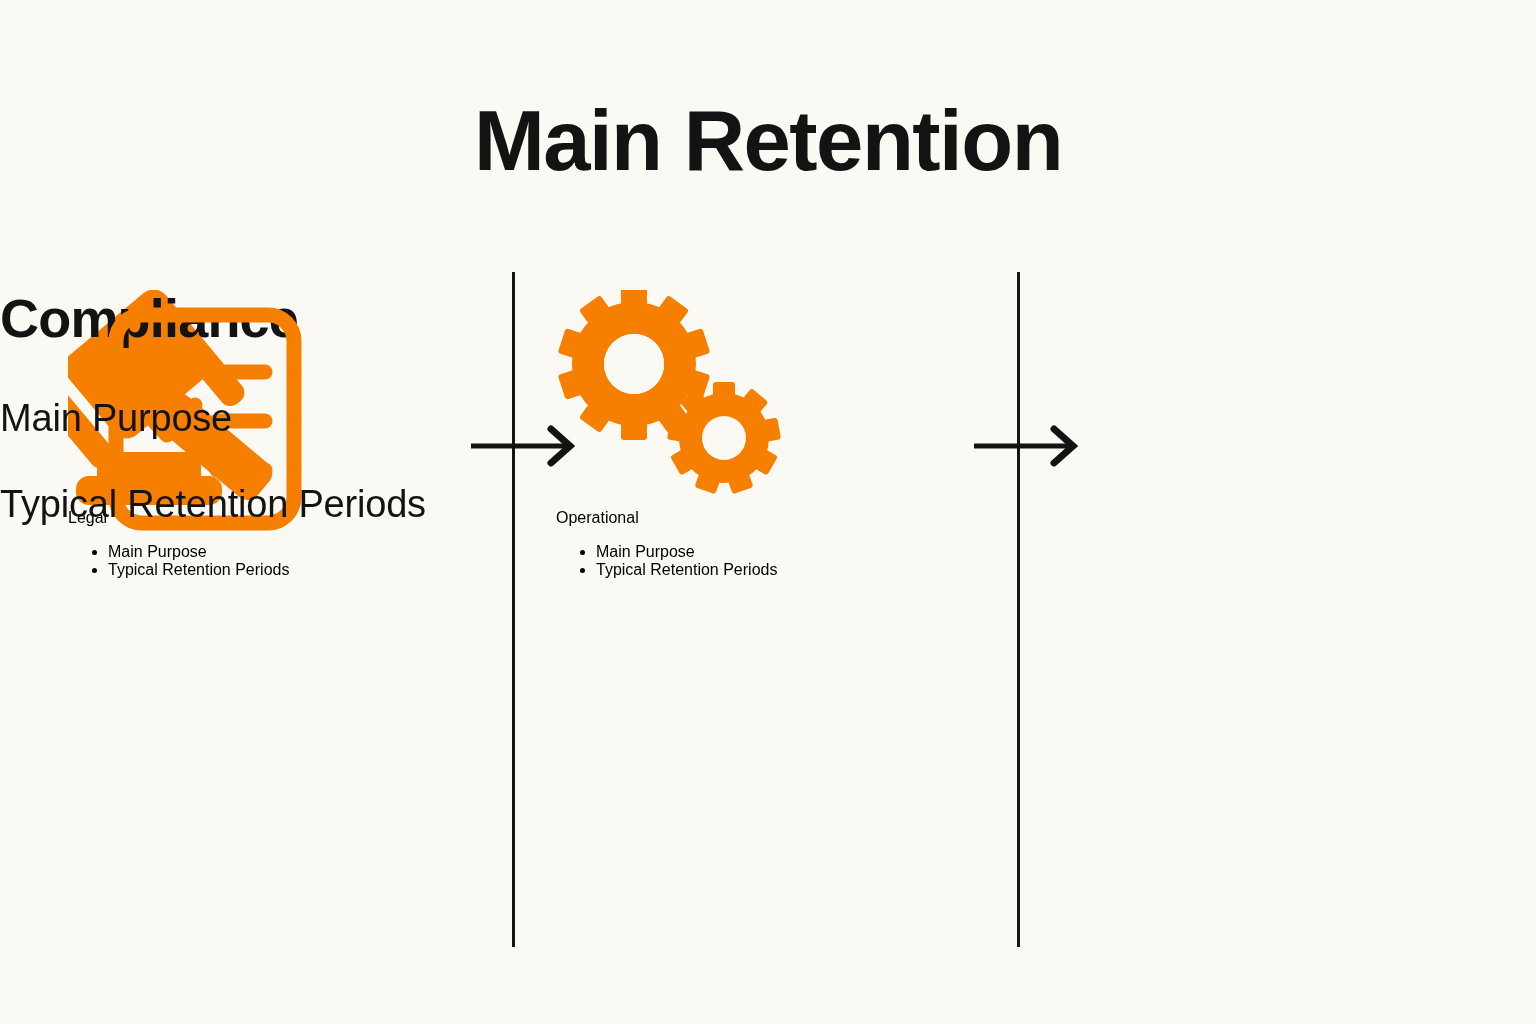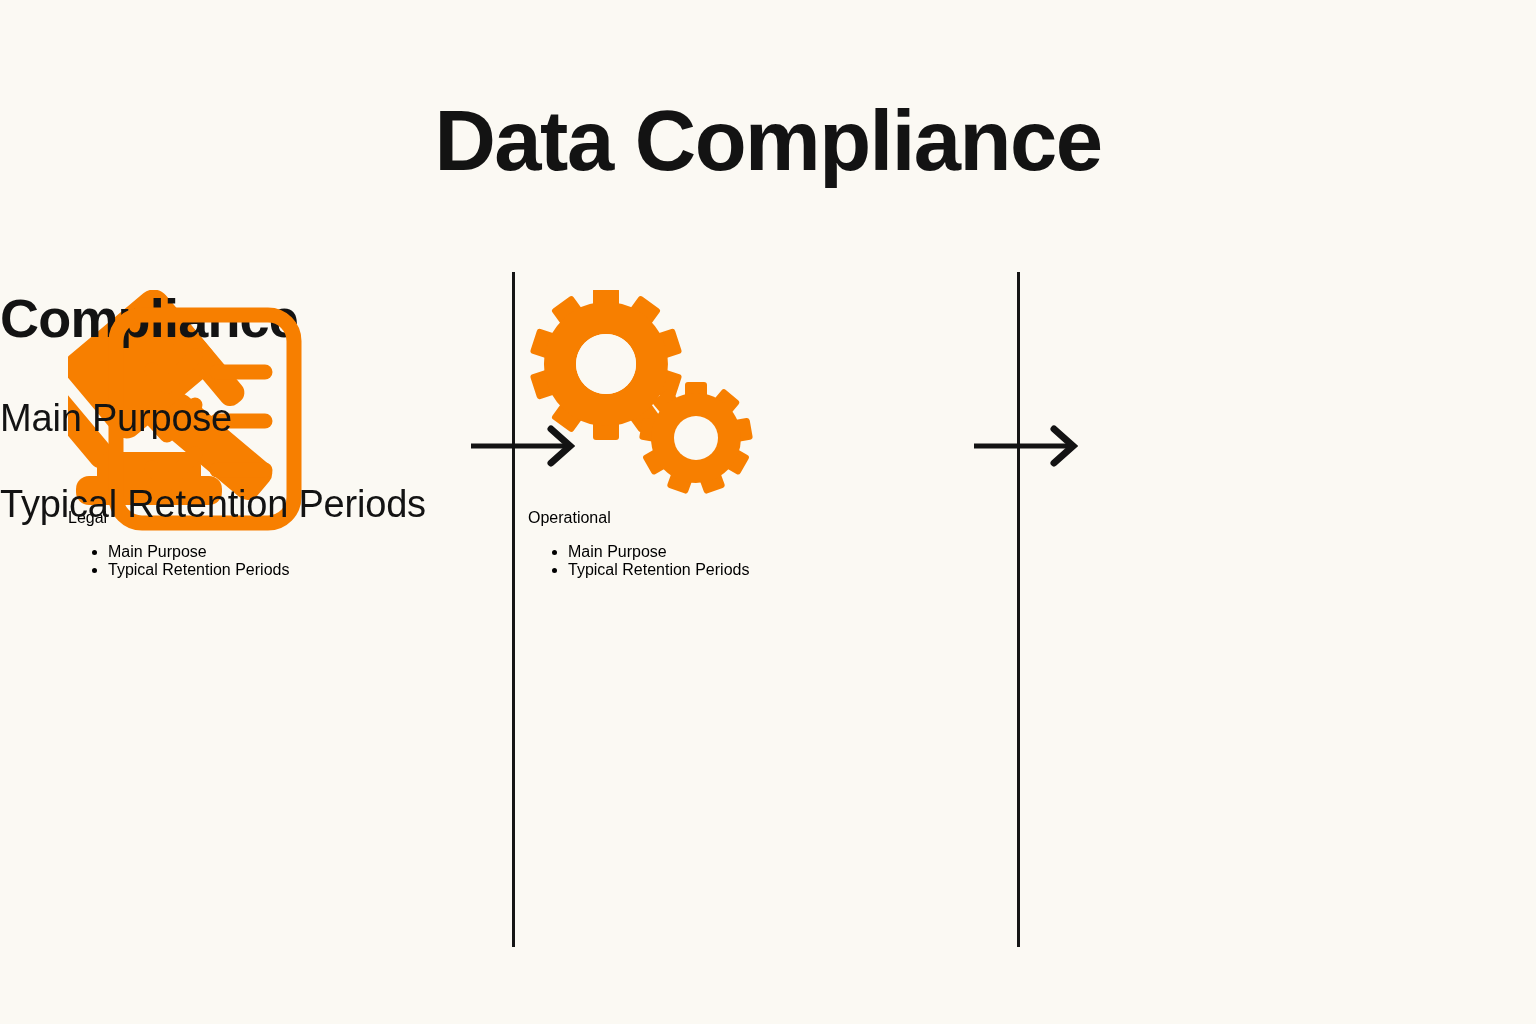--- a/index.html
+++ b/index.html
@@ -56,21 +56,21 @@
   }
   .arrow.a1 { left: 471px; }
   .arrow.a2 { left: 974px; }
 
   
   .col {
     position: absolute;
     top: 290px;
   }
   .col.c1 { left: 60px;   width: 420px; margin-left: 8px; }
-  .col.c2 { left: 528px;  width: 430px; }
+  .col.c2 { left: 556px;  width: 430px; }
   .col.c3 { left": 0; left: 1024px; width: 430px; }
 
   .icon-slot {
     position: relative;
     height: 250px;
   }
 
   .col-heading {
     font-size: 54px;
     font-weight: bold;
@@ -114,21 +114,21 @@
   /* ---------- Icon wrappers ---------- */
   .gavel-icon   { position: absolute; left: 120px; top: 22px; }
   .gears-icon   { position: absolute; left: 95px;  top: 20px; }
   .clipboard-icon { position: absolute; left: 105px; top: 14px; }
 </style>
 </head>
 <body>
 
 <div class="canvas">
 
-  <div class="title">Data Compliance</div>
+  <div class="title">Main Retention</div>
 
   <div class="divider d1"></div>
   <div class="divider d2"></div>
 
   <div class="arrow a1">
     <svg width="104" height="44" viewBox="0 0 104 44" fill="none" xmlns="http://www.w3.org/2000/svg">
       <path d="M2 22 H96" stroke="#131313" stroke-width="5" stroke-linecap="square"></path>
       <path d="M80 5 L99 22 L80 39" stroke="#131313" stroke-width="7" stroke-linecap="round" stroke-linejoin="miter" fill="none"></path>
     </svg>
   </div>

